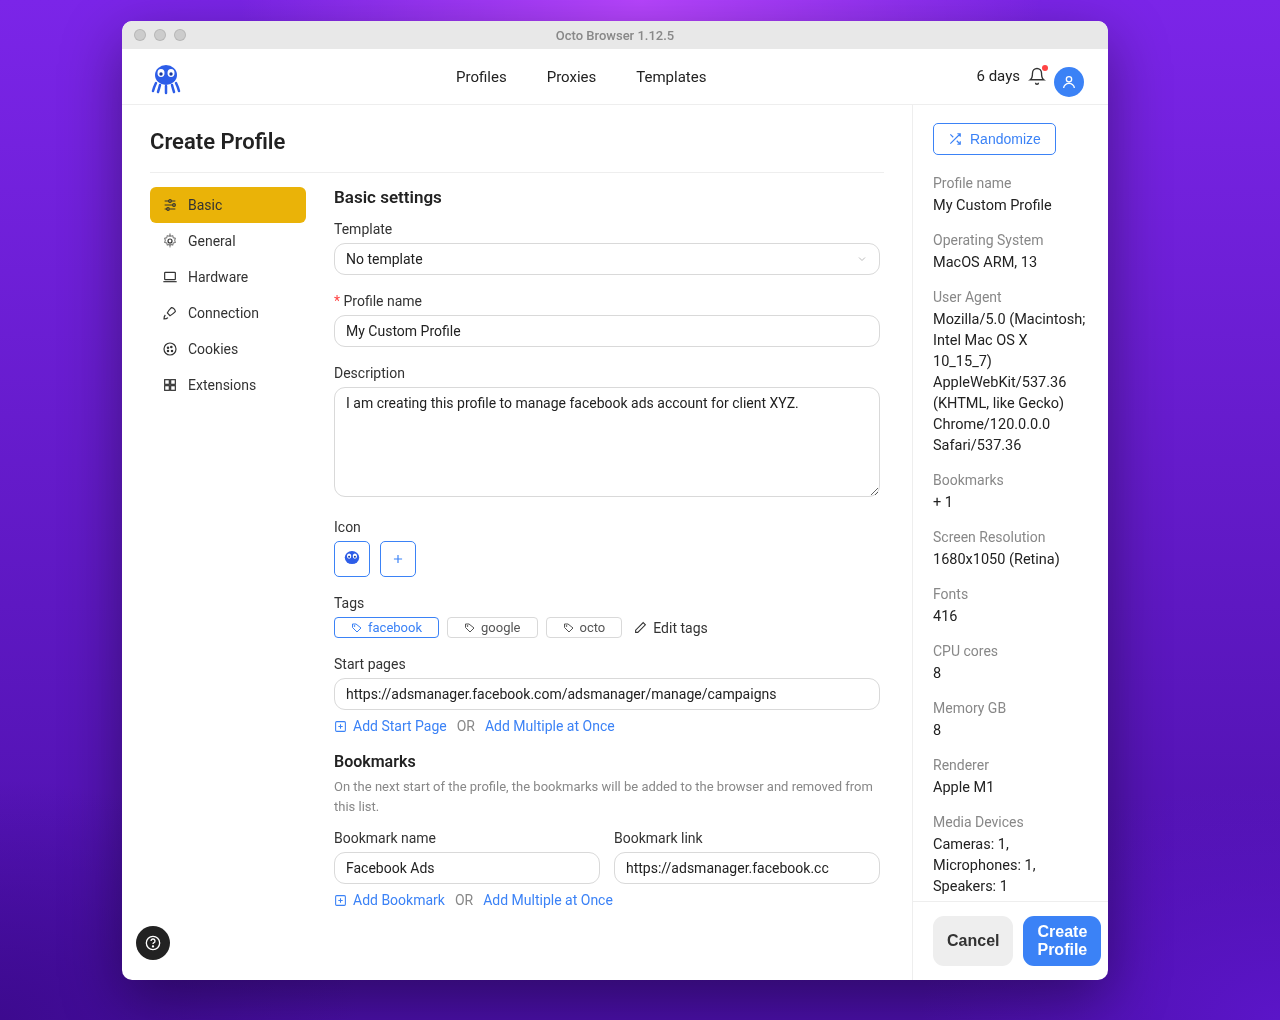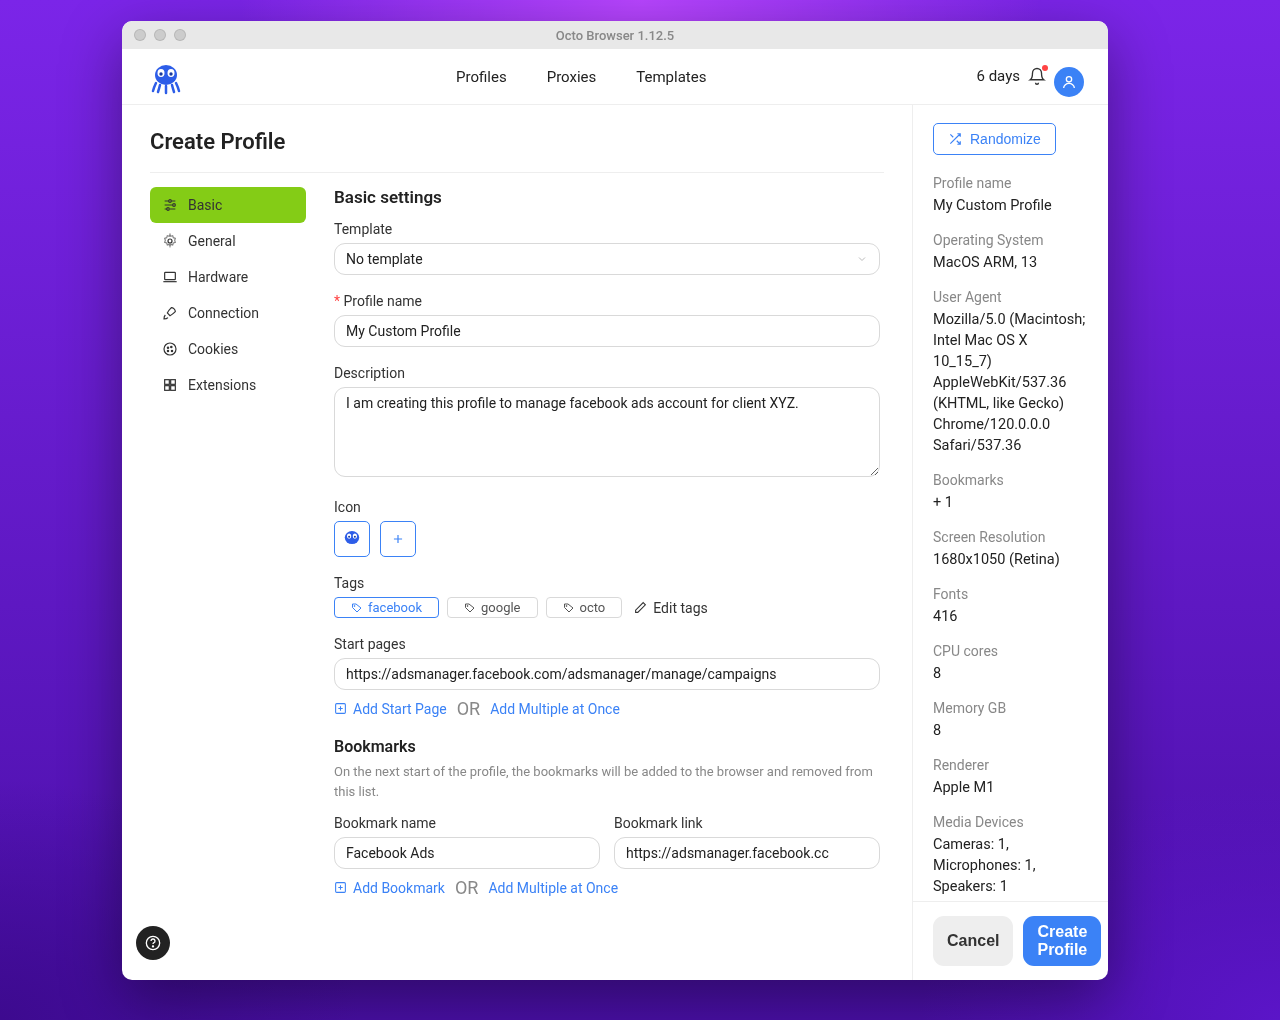--- a/index.html
+++ b/index.html
@@ -100,21 +100,21 @@
   padding-top: 14px;
 }
 .sidebar {
   width: 156px; flex-shrink: 0;
 }
 .side-item {
   display: flex; align-items: center; gap: 10px;
   padding: 10px 12px; border-radius: 6px;
   font-size: 14px; color: #333; cursor: pointer;
 }
-.side-item.active { background: #84cc16; }
+.side-item.active { background: #eab308; }
 .side-icon { width: 16px; height: 16px; flex-shrink: 0; }
 .form-area {
   flex: 1; overflow-y: auto; padding-right: 4px;
   padding-bottom: 20px;
 }
 .section-title {
   font-size: 17px; font-weight: 600; color: #222;
   margin-bottom: 14px;
 }
 .field { margin-bottom: 18px; }
@@ -131,21 +131,21 @@
   padding: 7px 11px;
   font-size: 14px;
   font-family: inherit;
   background: #fff;
   color: #222;
 }
 .select {
   display: flex; justify-content: space-between; align-items: center;
   cursor: pointer;
 }
-.textarea { resize: both; height: 90px; }
+.textarea { resize: both; height: 110px; }
 .icon-row { display: flex; gap: 10px; }
 .icon-box {
   width: 36px; height: 36px; border-radius: 5px;
   display: flex; align-items: center; justify-content: center;
   cursor: pointer;
 }
 .icon-box.selected { border: 1.5px solid #3b82f6; }
 .icon-box.add { border: 1px solid #3b82f6; color: #3b82f6; font-size: 18px; }
 .tags-row { display: flex; gap: 8px; align-items: center; flex-wrap: wrap; }
 .tag-chip {
@@ -156,21 +156,21 @@
 }
 .tag-chip.active { border-color: #3b82f6; color: #3b82f6; }
 .edit-tags {
   display: inline-flex; align-items: center; gap: 6px;
   font-size: 14px; color: #333; cursor: pointer; margin-left: 4px;
 }
 .link-btn {
   display: inline-flex; align-items: center; gap: 6px;
   color: #3b82f6; font-size: 14px; cursor: pointer;
 }
-.or-text { color: #888; font-size: 18px; margin: 0 10px; }
+.or-text { color: #888; font-size: 14px; margin: 0 10px; }
 .action-row { display: flex; align-items: center; margin-top: 8px; }
 .subsection-title {
   font-size: 16px; font-weight: 600; color: #222; margin-top: 8px; margin-bottom: 6px;
 }
 .help-text { font-size: 13px; color: #888; line-height: 1.5; margin-bottom: 14px; }
 .bookmark-row { display: flex; gap: 14px; }
 .bookmark-col { flex: 1; }
 .summary {
   width: 196px; flex-shrink: 0;
   border-left: 1px solid #eee;

